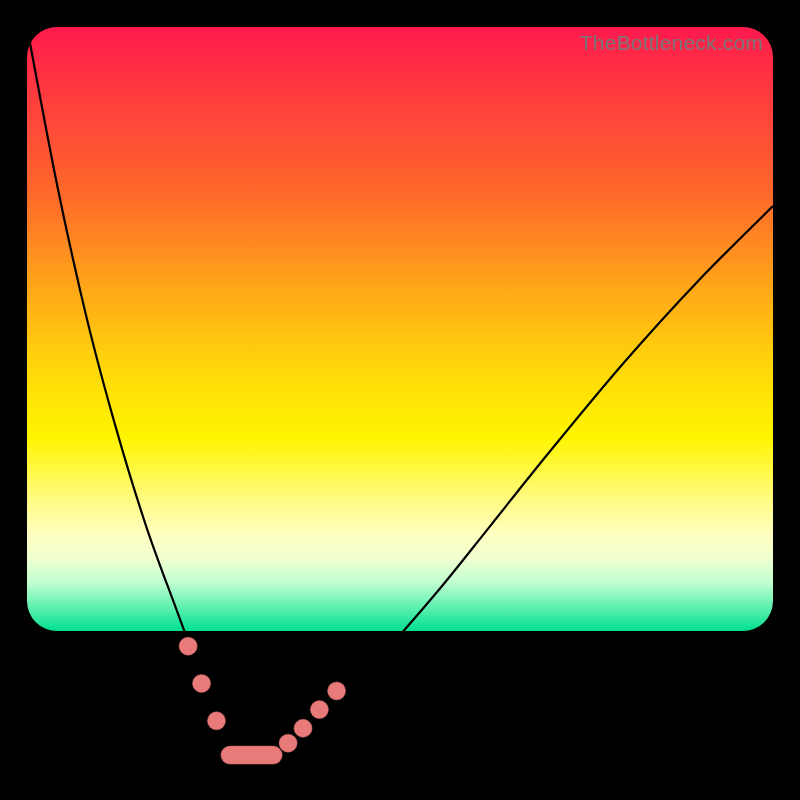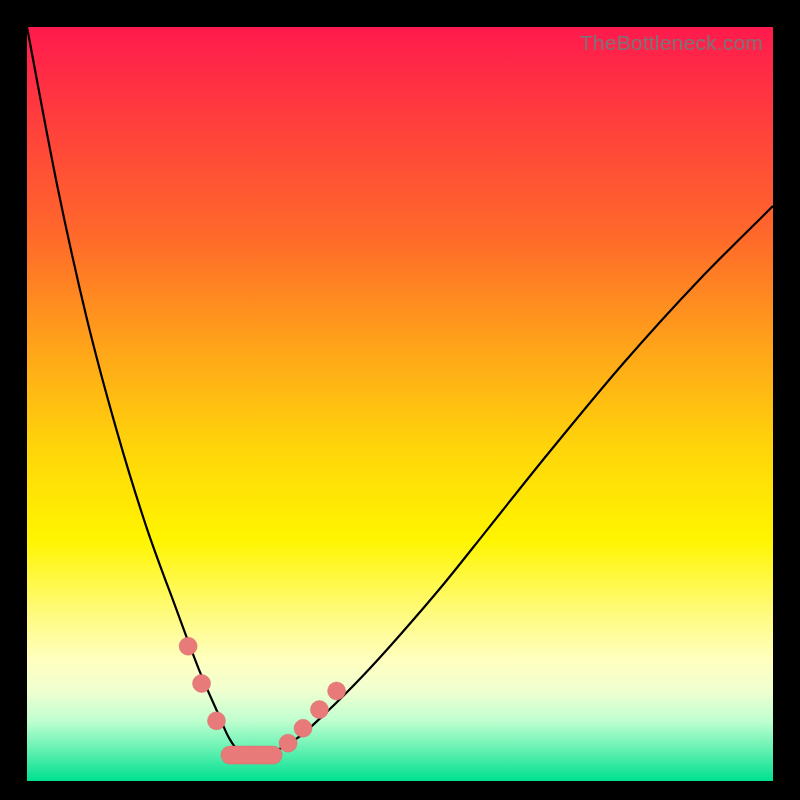--- a/index.html
+++ b/index.html
@@ -9,35 +9,36 @@
     height: 800px;
     background: #000;
     font-family: Arial, Helvetica, sans-serif;
     overflow: hidden;
   }
   .frame {
     position: absolute;
     left: 27px;
     top: 27px;
     width: 746px;
-    height: 754px;
+    height: 604px;
     background: linear-gradient(to bottom,
       #ff1a4d 0%,
       #ff3d3d 12%,
       #ff6a2a 28%,
       #ffa21a 42%,
       #ffd60a 56%,
       #fff500 68%,
       #fffb80 78%,
       #ffffc0 84%,
       #f0ffd0 88%,
       #c0ffd0 92%,
       #60f0b0 96%,
       #00e090 100%
     );
+    border-radius: 30px;
   }
   .watermark {
     position: absolute;
     top: 4px;
     right: 10px;
     color: #777;
     font-size: 21px;
     letter-spacing: 0.2px;
     font-weight: 500;
     z-index: 5;

